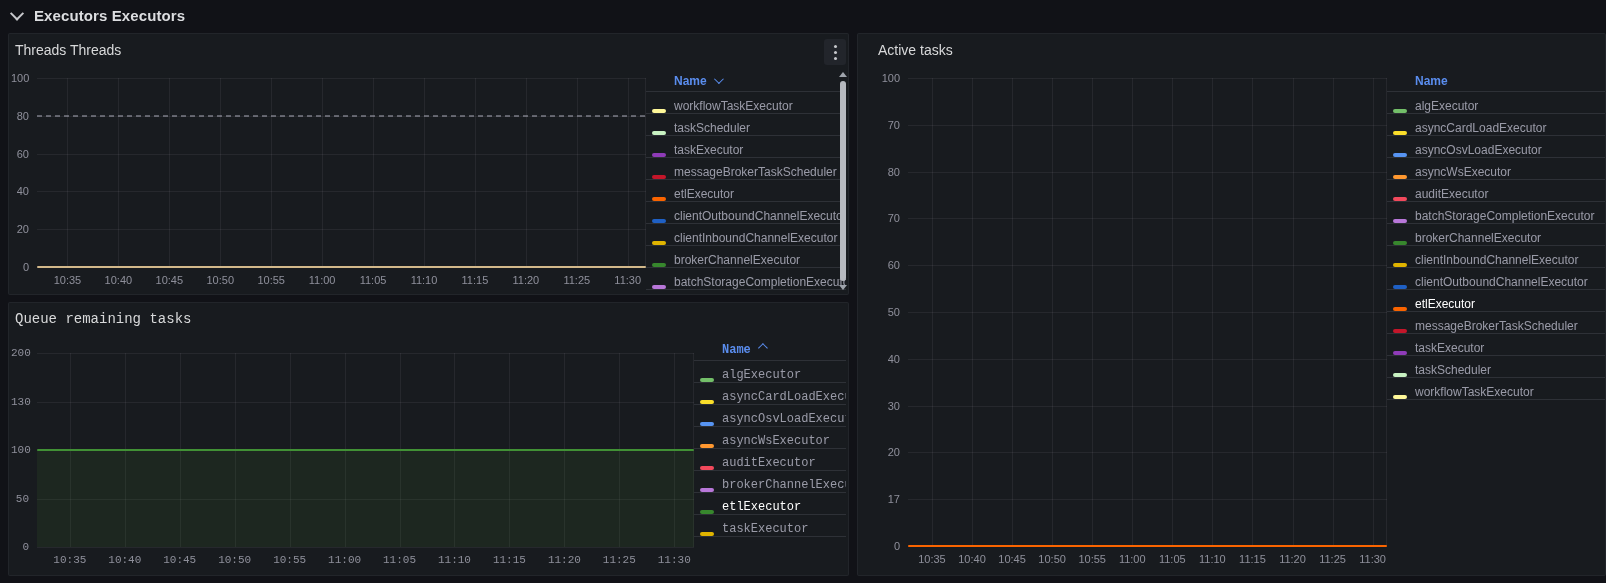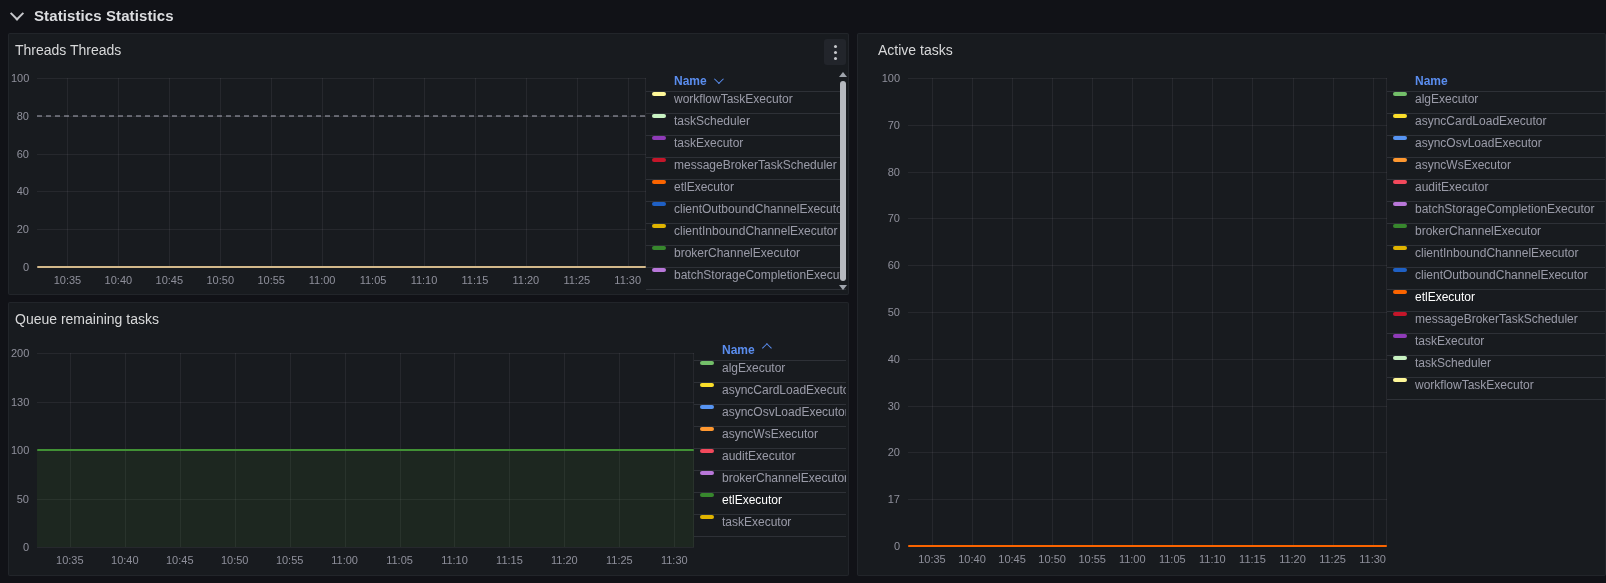--- a/index.html
+++ b/index.html
@@ -14,21 +14,21 @@
   .row-chevron{width:8px;height:8px;border-right:2px solid #c7c8cc;border-bottom:2px solid #c7c8cc;
     transform:rotate(45deg) translate(-1px,-1px);margin-right:12px;flex:none;}
   .row-title{font-size:15px;font-weight:700;color:#dcdde0;letter-spacing:.1px;}
 
   
   .dashboard{position:absolute;left:8px;top:33px;right:0;bottom:7px;display:flex;}
   .col-left{width:841px;flex:none;display:flex;flex-direction:column;margin-right:8px;}
   .panel{position:relative;background:#181b1f;border:1px solid rgba(204,204,220,0.06);
     border-radius:2px;overflow:hidden;box-sizing:border-box;}
   .p-at{height:262px;margin-bottom:7px;}
-  .p-qr{height:274px;}
+  .p-qr{height:274px;font-family:Liberation Mono, monospace;}
   .panel--right{flex:1;height:543px;}
 
   .panel-title{position:absolute;top:8px;left:6px;margin:0;font-size:14px;font-weight:500;color:#d8d9da;}
   .panel--right .panel-title{left:20px;}
 
   .panel-body{position:absolute;left:2px;right:2px;top:36px;bottom:4px;display:flex;}
   .panel--right .panel-body{right:0;}
   .chart{position:relative;flex:1;overflow:hidden;}
 
   
@@ -44,21 +44,21 @@
   .sfill{position:absolute;}
 
   
   .legend{flex:none;overflow:hidden;font-size:12px;}
   .lg-head{height:21px;display:flex;align-items:center;padding-left:28px;
     border-bottom:1px solid rgba(204,204,220,0.13);color:#5a8dee;font-weight:700;cursor:pointer;}
   .chev{width:6px;height:6px;border-right:1.6px solid #5a8dee;border-bottom:1.6px solid #5a8dee;
     margin-left:7px;flex:none;}
   .chev.down{transform:rotate(45deg) translateY(-2px);}
   .chev.up{transform:rotate(-135deg) translateY(2px);}
-  .lg-row{height:21px;display:flex;align-items:flex-start;padding-left:6px;
+  .lg-row{height:21px;display:flex;align-items:flex-end;padding-left:6px;
     border-bottom:1px solid rgba(204,204,220,0.13);color:rgba(204,204,220,0.72);white-space:nowrap;cursor:pointer;}
   .swatch{width:14px;height:4px;border-radius:2px;margin-right:8px;flex:none;}
   .lg-row.hi .lg-label{color:#ffffff;font-weight:500;}
 
   
   .kebab{position:absolute;top:5px;right:2px;width:22px;height:26px;border-radius:3px;background:#22252b;
     display:flex;flex-direction:column;align-items:center;justify-content:center;gap:3px;cursor:pointer;}
   .kebab i{width:3px;height:3px;border-radius:50%;background:#c7c8cc;}
 
   
@@ -67,21 +67,21 @@
     border-bottom:5px solid #9fa4ac;flex:none;}
   .sarrow-down{width:0;height:0;border-left:4px solid transparent;border-right:4px solid transparent;
     border-top:5px solid #9fa4ac;flex:none;}
   .sthumb{width:6px;flex:1;margin:4px 0;background:#b6b9bf;border-radius:3px;}
 </style>
 </head>
 <body>
 
 <div class="row-header">
   <span class="row-chevron"></span>
-  <span class="row-title">Statistics Statistics</span>
+  <span class="row-title">Executors Executors</span>
 </div>
 
 <div class="dashboard">
   <div class="col-left">
 
     <div class="panel p-at">
       <h2 class="panel-title">Threads Threads</h2>
       <div class="kebab">
           <i></i>
           <i></i>

